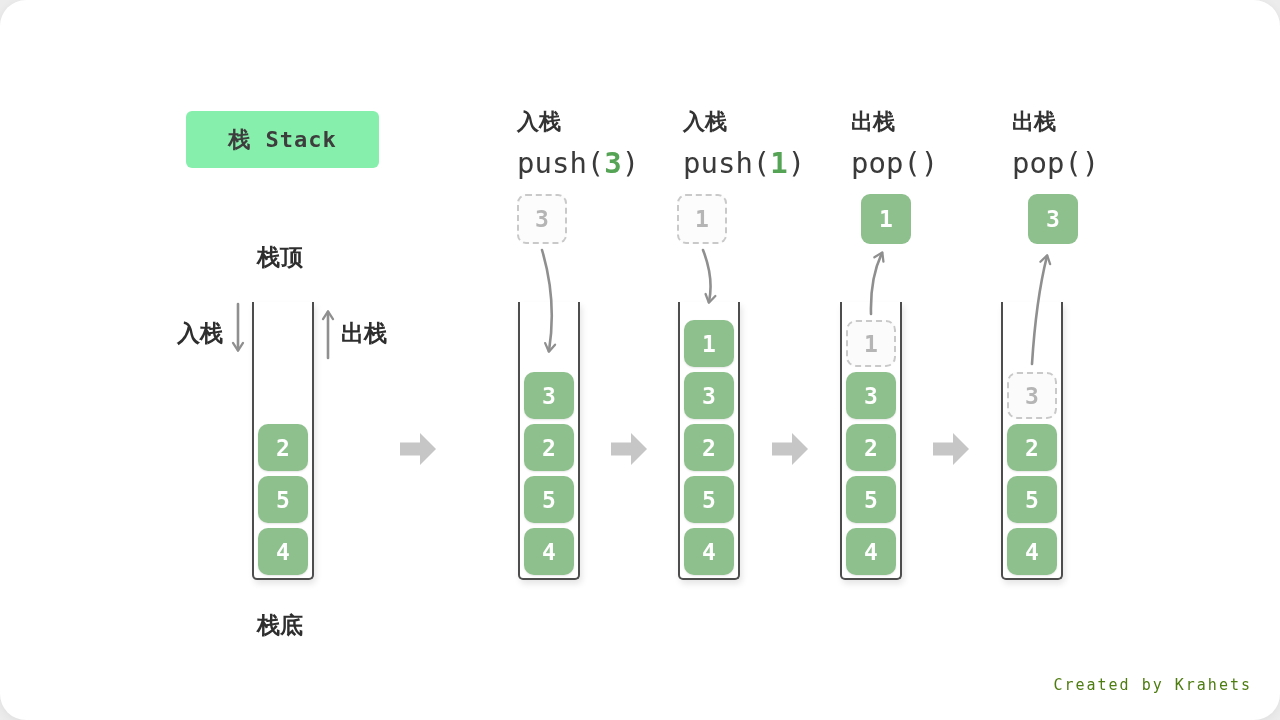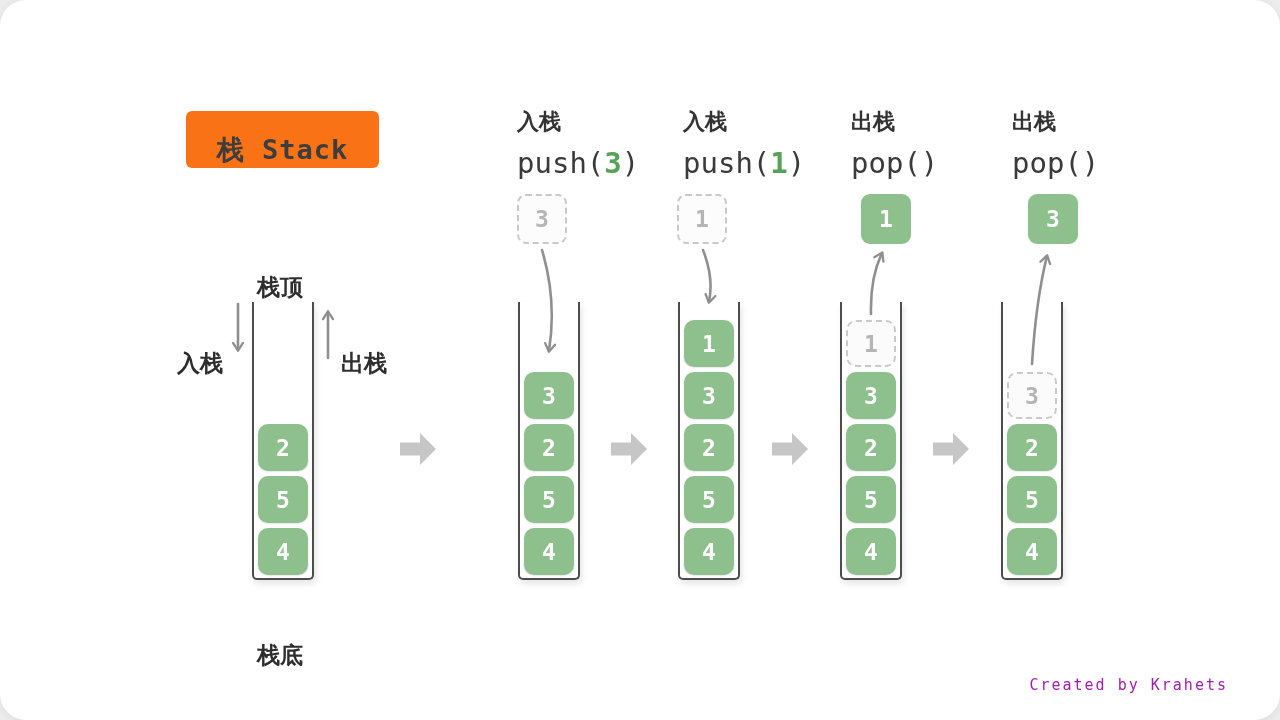--- a/index.html
+++ b/index.html
@@ -13,31 +13,30 @@
   .card {
     position:absolute; inset:0;
     background:#ffffff;
     border-radius:26px;
     box-shadow:0 2px 10px rgba(0,0,0,0.06);
   }
 
   
   .title-box {
     position:absolute; left:186px; top:111px; width:193px; height:57px;
-    background:#f97316; border-radius:6px;
-    display:flex; align-items:flex-end; justify-content:center;
+    background:#86efac; border-radius:6px;
+    display:flex; align-items:center; justify-content:center;
     font-family:"DejaVu Sans Mono", monospace;
-    font-size:27px; font-weight:700; color:#3d3d3d; letter-spacing:1px;
+    font-size:22px; font-weight:700; color:#3d3d3d; letter-spacing:1px;
   }
 
   
   .side-label {
     position:absolute; font-size:23px; font-weight:700; color:#2e2e2e;
     white-space:nowrap;
-    margin-top:30px;
   }
   .lbl-top    { left:257px; top:242px; }
   .lbl-bottom { left:257px; top:610px; }
   .lbl-push   { left:177px; top:318px; }
   .lbl-pop    { left:341px; top:318px; }
 
   
   .op-header { position:absolute; top:107px; }
   .op0 { left:517px; } .op1 { left:683px; } .op2 { left:851px; } .op3 { left:1012px; }
   .op-name { font-size:22px; font-weight:600; color:#333333; margin-bottom:9px; }
@@ -80,23 +79,23 @@
   }
   .item.solid  { background:#8dc08c; color:#ffffff; box-shadow:0 1px 2px rgba(0,0,0,0.10); }
   .item.dashed { border:2px dashed #c9c9c9; background:#fbfbfb; color:#b5b5b5; }
   .r0 { top:18px; } .r1 { top:70px; } .r2 { top:122px; } .r3 { top:174px; } .r4 { top:226px; }
 
   
   .overlay { position:absolute; inset:0; pointer-events:none; }
 
   
   .watermark {
-    position:absolute; top:676px; right:52px;
+    position:absolute; top:676px; right:28px;
     font-family:"DejaVu Sans Mono", monospace;
-    font-size:15px; color:#a21caf; letter-spacing:2px;
+    font-size:15px; color:#4d7c0f; letter-spacing:2px;
   }
 </style>
 </head>
 <body>
 
 <div class="canvas">
   <div class="card"></div>
 
   <div class="title-box">
     <span>栈 Stack</span>

